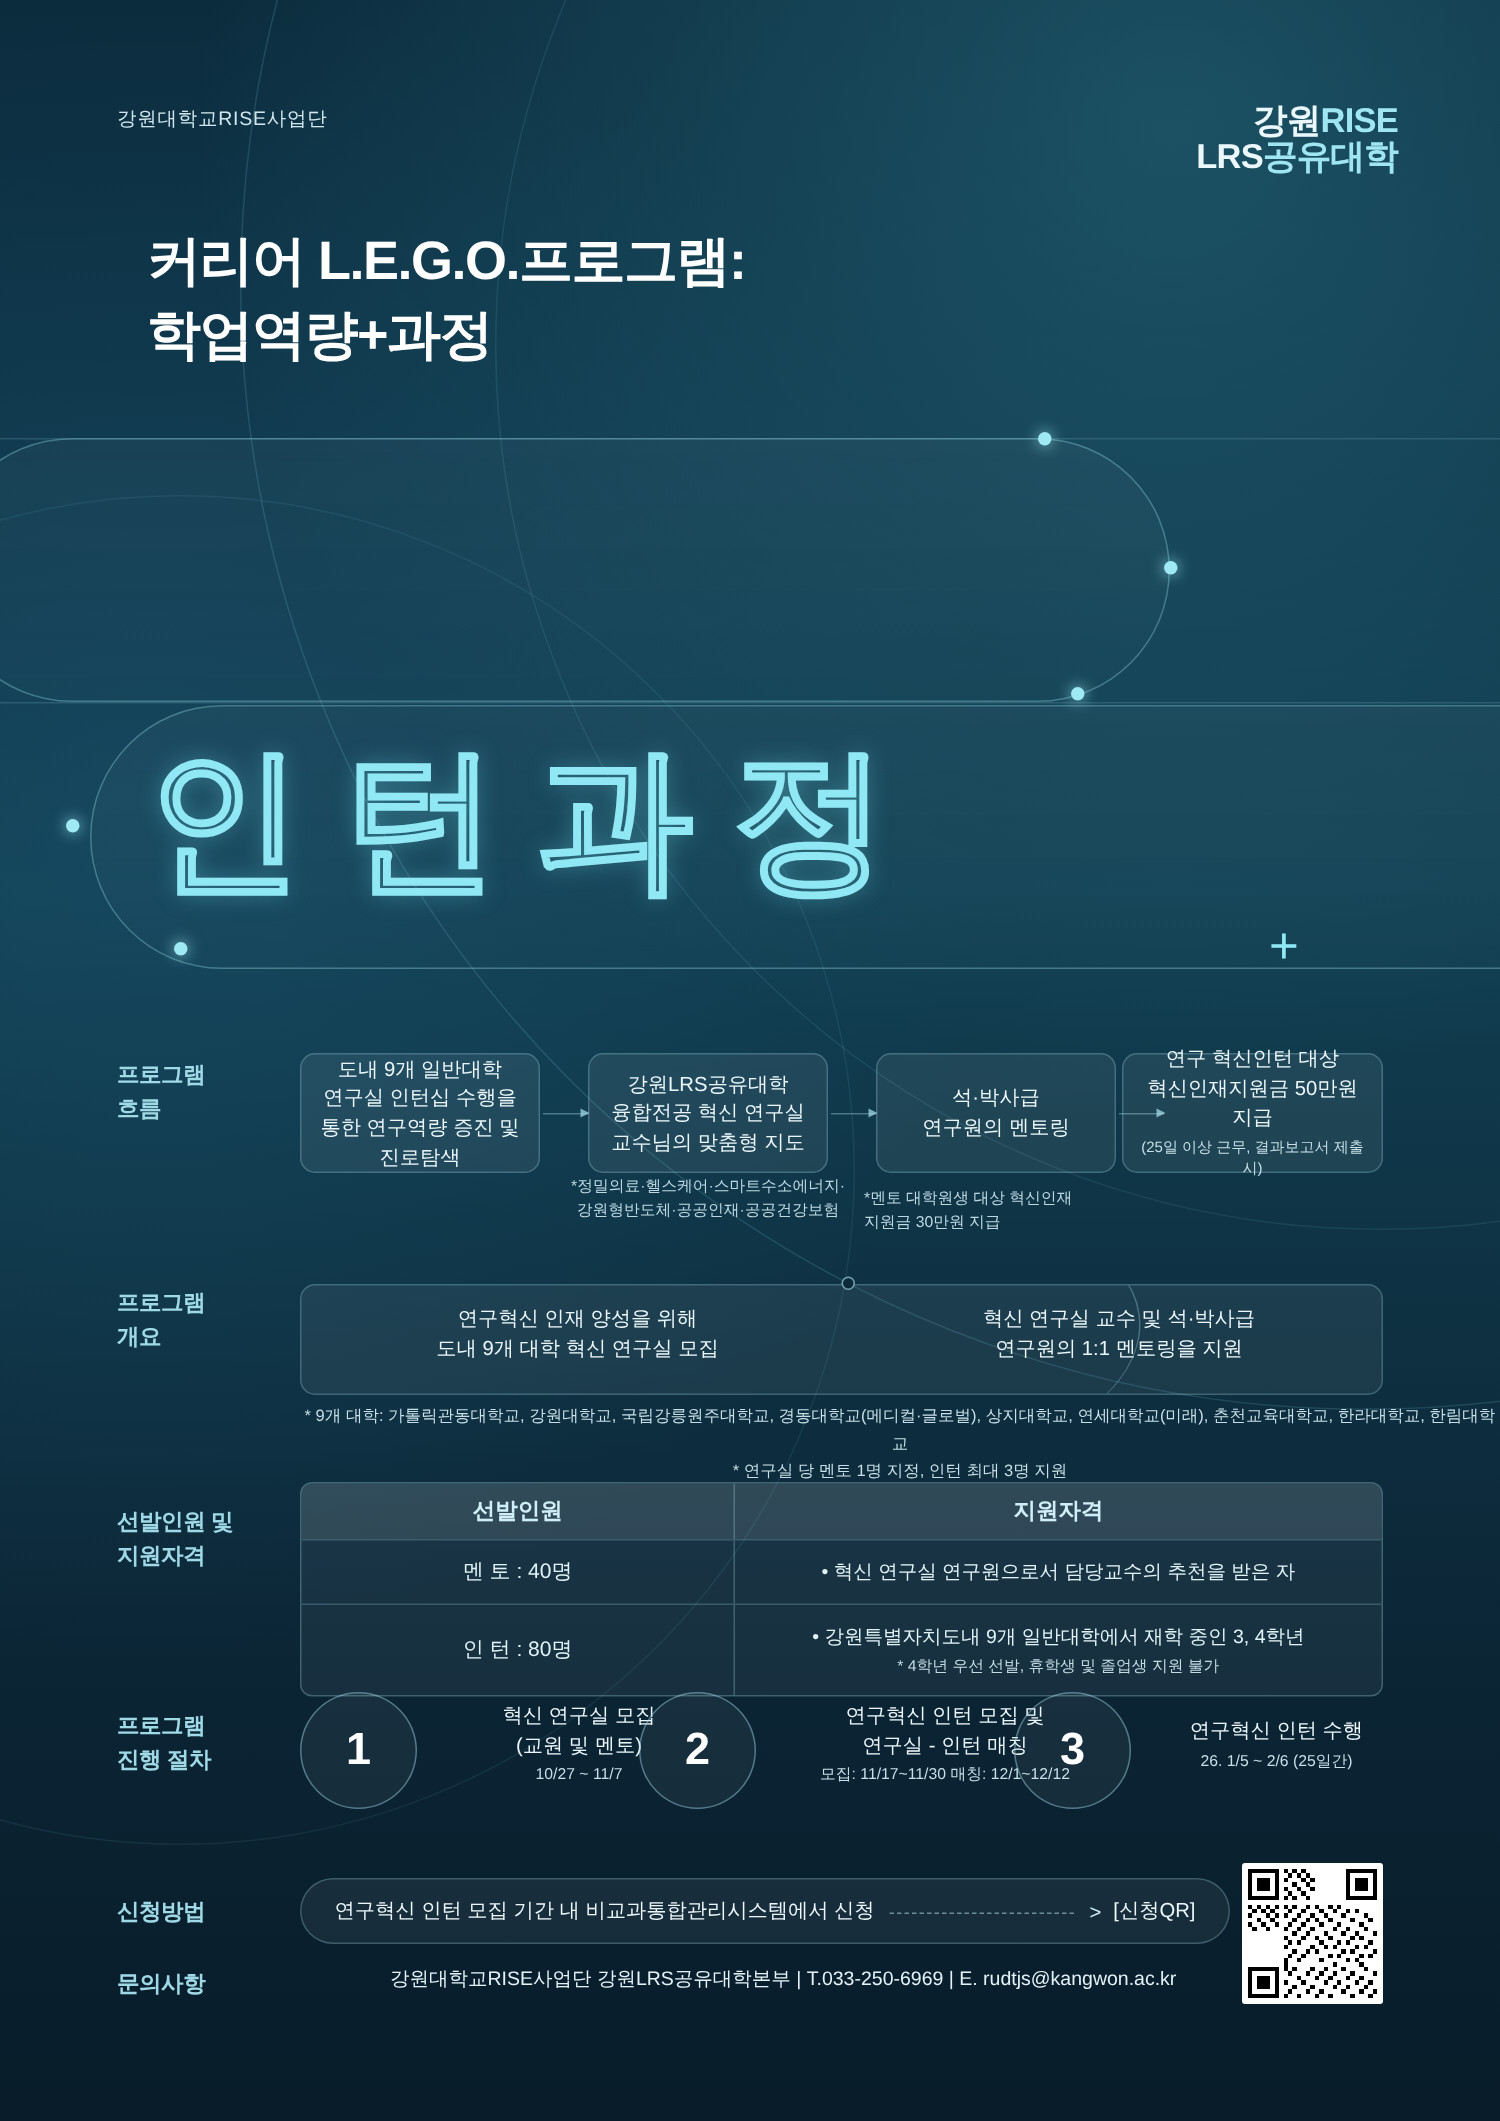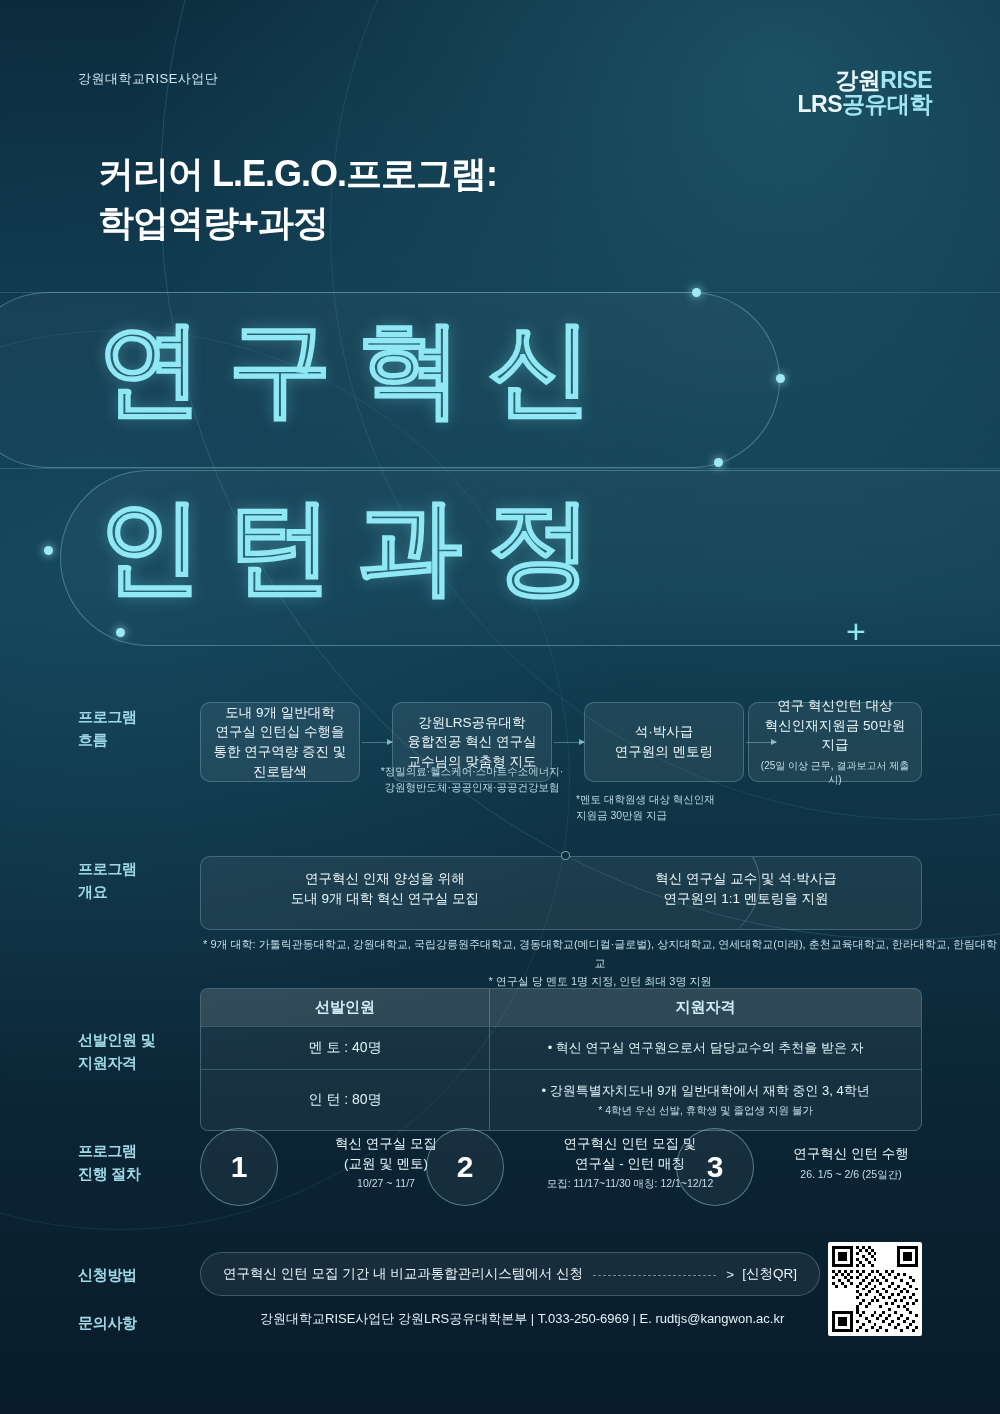--- a/index.html
+++ b/index.html
@@ -219,21 +219,20 @@
 학업역량+과정</div>
 
   <div class="hero">
     <div class="pill pill-a"></div>
     <div class="pill pill-b"></div>
     <div class="dot" style="left:692px; top:-4px;"></div>
     <div class="dot" style="left:776px; top:82px;"></div>
     <div class="dot" style="left:714px; top:166px;"></div>
     <div class="dot" style="left:44px; top:254px;"></div>
     <div class="dot" style="left:116px; top:336px;"></div>
-    <div class="hero-line1">연구혁신</div>
     <div class="hero-line2">인턴과정</div>
   </div>
   <div class="plus">+</div>
 
   <div class="slabel" style="top:706px; white-space:pre-line;">프로그램
 흐름</div>
 
   <div class="card" style="left:200px; top:702px; width:160px; height:80px;">
     <span style="white-space:pre-line;">도내 9개 일반대학
 연구실 인턴십 수행을
@@ -251,21 +250,21 @@
     <span style="white-space:pre-line;">석·박사급
 연구원의 멘토링</span>
   </div>
   <div class="conn" style="left:746px; top:742px; width:30px;"></div>
   <div class="card" style="left:748px; top:702px; width:174px; height:80px; flex-direction:column;">
     <span style="white-space:pre-line;">연구 혁신인턴 대상
 혁신인재지원금 50만원 지급</span>
     <span style="font-size:10px;color:#c6dfe8;margin-top:4px;">(25일 이상 근무, 결과보고서 제출 시)</span>
   </div>
 
-  <div class="note" style="left:372px; top:764px; width:200px; white-space:pre-line;">*정밀의료·헬스케어·스마트수소에너지·
+  <div class="note" style="left:372px; top:784px; width:200px; white-space:pre-line;">*정밀의료·헬스케어·스마트수소에너지·
 강원형반도체·공공인재·공공건강보험</div>
   <div class="note" style="left:576px; top:792px; width:190px; white-space:pre-line; text-align:left;">*멘토 대학원생 대상 혁신인재
 지원금 30만원 지급</div>
 
   <div class="slabel" style="top:858px; white-space:pre-line;">프로그램
 개요</div>
 
   <div class="ov-wrap">
     <div class="ov-box">
       <div class="ov-swoosh"></div>
@@ -279,21 +278,21 @@
         <span style="white-space:pre-line;">혁신 연구실 교수 및 석·박사급
 연구원의 1:1 멘토링을 지원</span>
       </div>
   </div>
 
   <div class="ov-note">
     <div>* 9개 대학: 가톨릭관동대학교, 강원대학교, 국립강릉원주대학교, 경동대학교(메디컬·글로벌), 상지대학교, 연세대학교(미래), 춘천교육대학교, 한라대학교, 한림대학교</div>
     <div>* 연구실 당 멘토 1명 지정, 인턴 최대 3명 지원</div>
   </div>
 
-  <div class="slabel" style="top:1004px; white-space:pre-line;margin-top:25px;">선발인원 및
+  <div class="slabel" style="top:1004px; white-space:pre-line;">선발인원 및
 지원자격</div>
 
   <div class="tbl">
     <div class="thead">
       <div class="c1">선발인원</div>
       <div class="c2">지원자격</div>
     </div>
     <div class="row">
       <div class="c1">멘 토 : 40명</div>
       <div class="c2">

